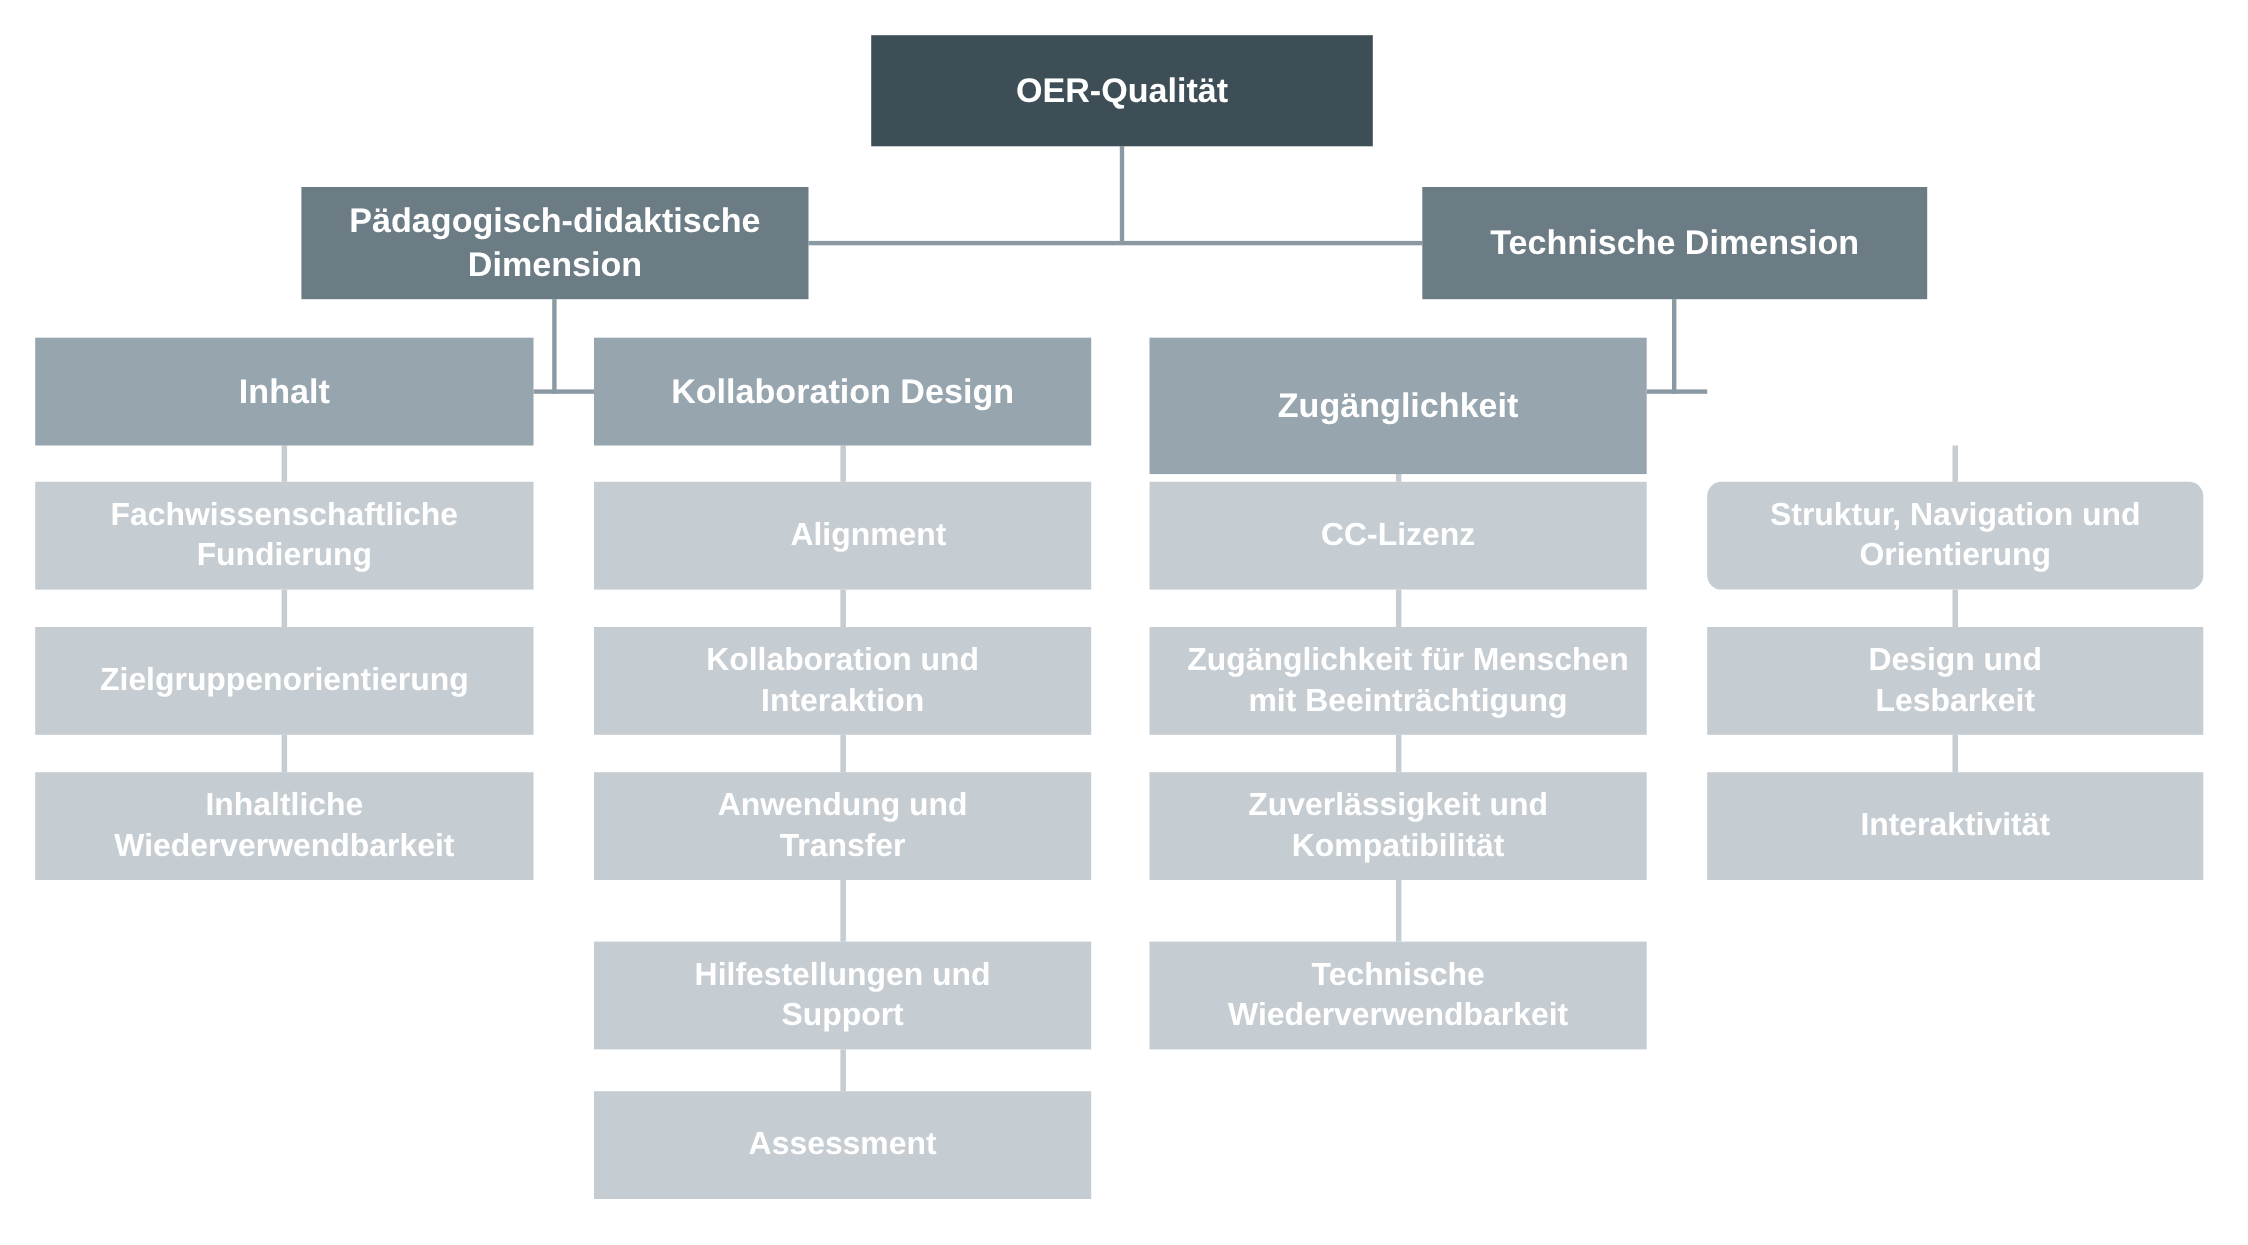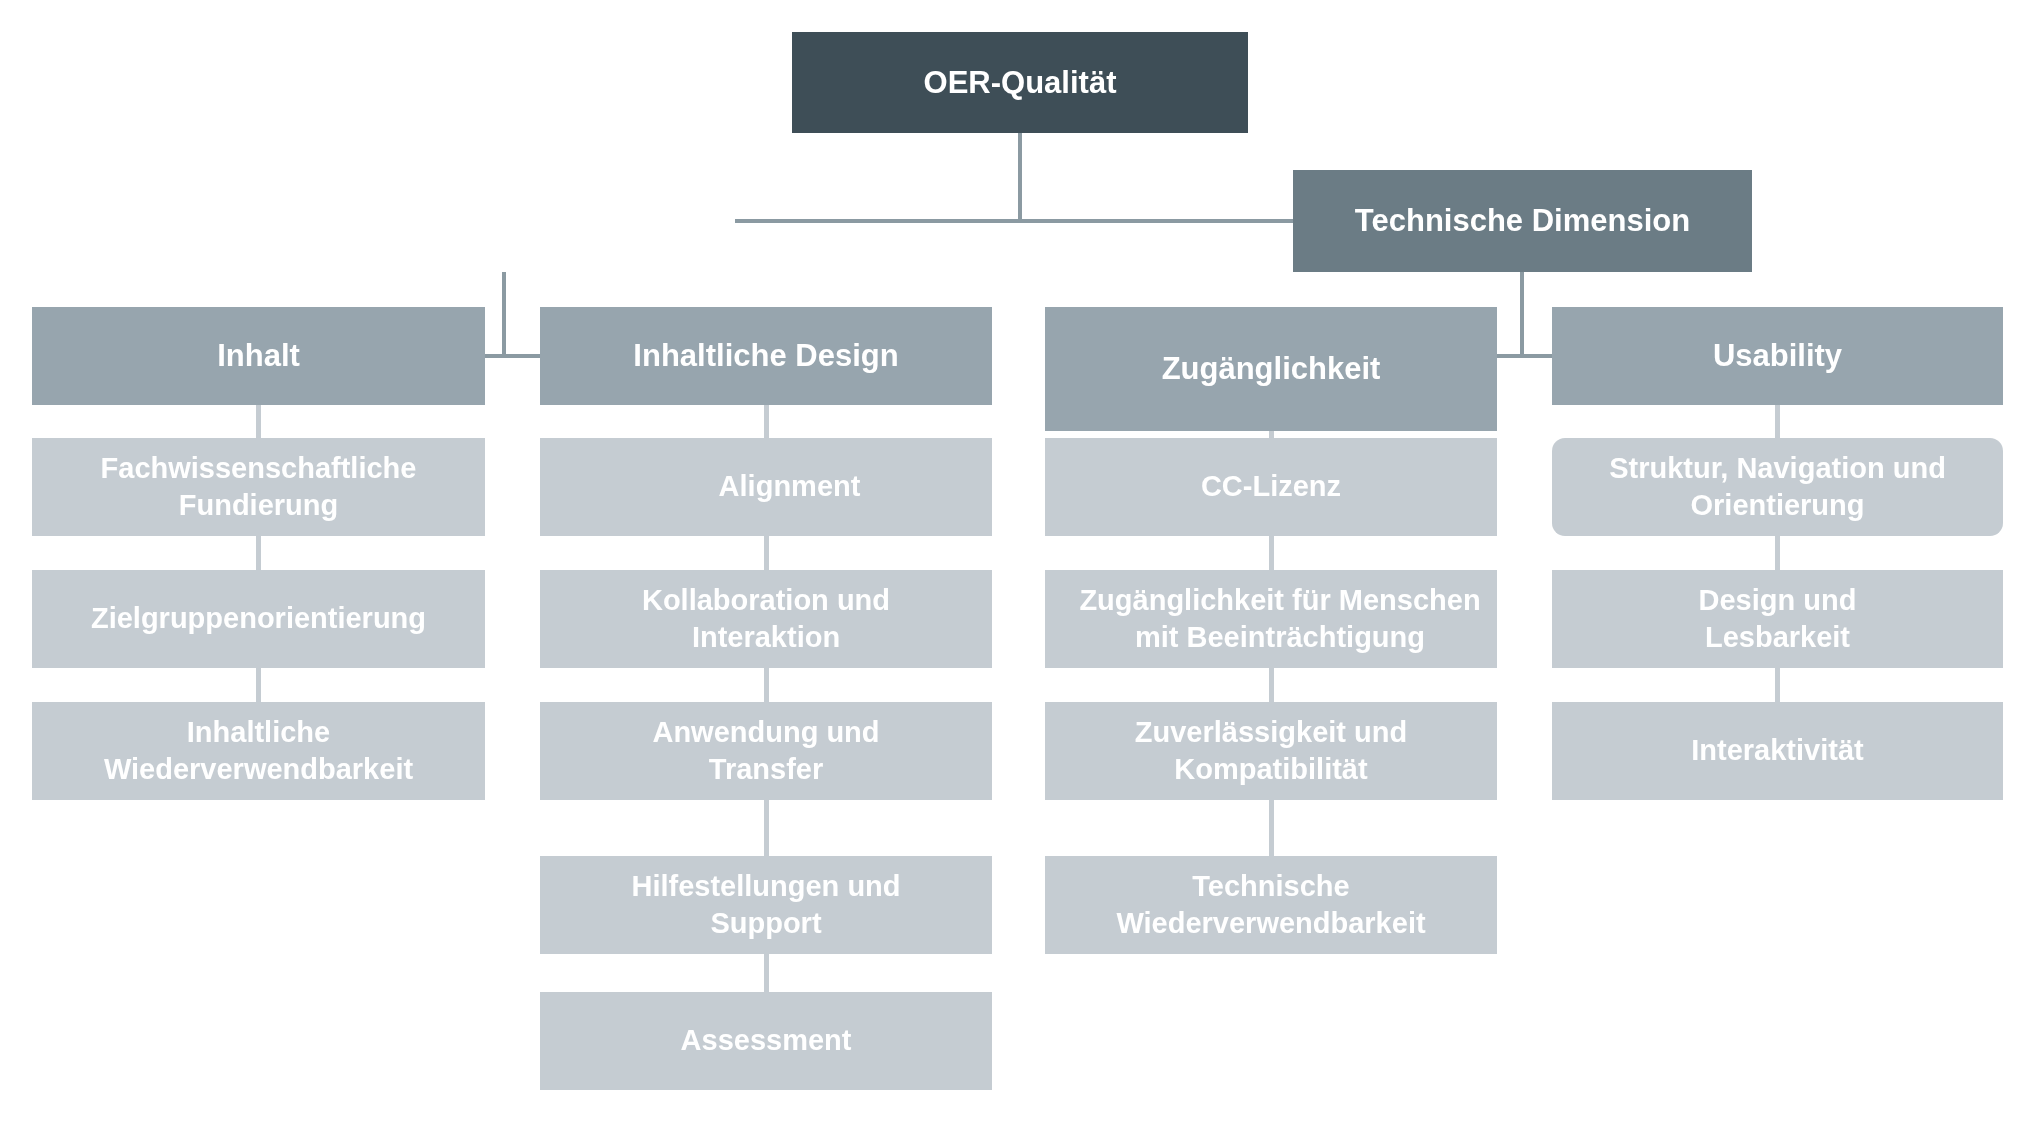--- a/index.html
+++ b/index.html
@@ -56,34 +56,35 @@
     <div class="connector light" style="left: 1269px; top: 405px; width: 5px; height: 33px;"></div>
     <div class="connector light" style="left: 1269px; top: 536px; width: 5px; height: 34px;"></div>
     <div class="connector light" style="left: 1269px; top: 668px; width: 5px; height: 34px;"></div>
     <div class="connector light" style="left: 1269px; top: 800px; width: 5px; height: 56px;"></div>
     <div class="connector light" style="left: 1775px; top: 405px; width: 5px; height: 33px;"></div>
     <div class="connector light" style="left: 1775px; top: 536px; width: 5px; height: 34px;"></div>
     <div class="connector light" style="left: 1775px; top: 668px; width: 5px; height: 34px;"></div>
     <div class="node lvl1" style="left: 792px; top: 32px; width: 456px; height: 101px;">
       <span class="line">OER-Qualität</span>
     </div>
+    <div class="node lvl2" style="left: 274px; top: 170px; width: 461px; height: 102px;">
+      <span class="line">Pädagogisch-didaktische</span>
+      <span class="line">Dimension</span>
+    </div>
     <div class="node lvl2" style="left: 1293px; top: 170px; width: 459px; height: 102px;">
       <span class="line">Technische Dimension</span>
     </div>
     <div class="node lvl3" style="left: 32px; top: 307px; width: 453px; height: 98px;">
       <span class="line">Inhalt</span>
     </div>
     <div class="node lvl3" style="left: 540px; top: 307px; width: 452px; height: 98px;">
-      <span class="line">Inhaltliche Design</span>
+      <span class="line">Kollaboration Design</span>
     </div>
     <div class="node lvl3" style="left: 1045px; top: 307px; width: 452px; height: 124px;">
       <span class="line">Zugänglichkeit</span>
-    </div>
-    <div class="node lvl3" style="left: 1552px; top: 307px; width: 451px; height: 98px;">
-      <span class="line">Usability</span>
     </div>
     <div class="node lvl4" style="left: 32px; top: 438px; width: 453px; height: 98px;">
       <span class="line">Fachwissenschaftliche</span>
       <span class="line">Fundierung</span>
     </div>
     <div class="node lvl4" style="left: 32px; top: 570px; width: 453px; height: 98px;">
       <span class="line">Zielgruppenorientierung</span>
     </div>
     <div class="node lvl4" style="left: 32px; top: 702px; width: 453px; height: 98px;">
       <span class="line">Inhaltliche</span>

